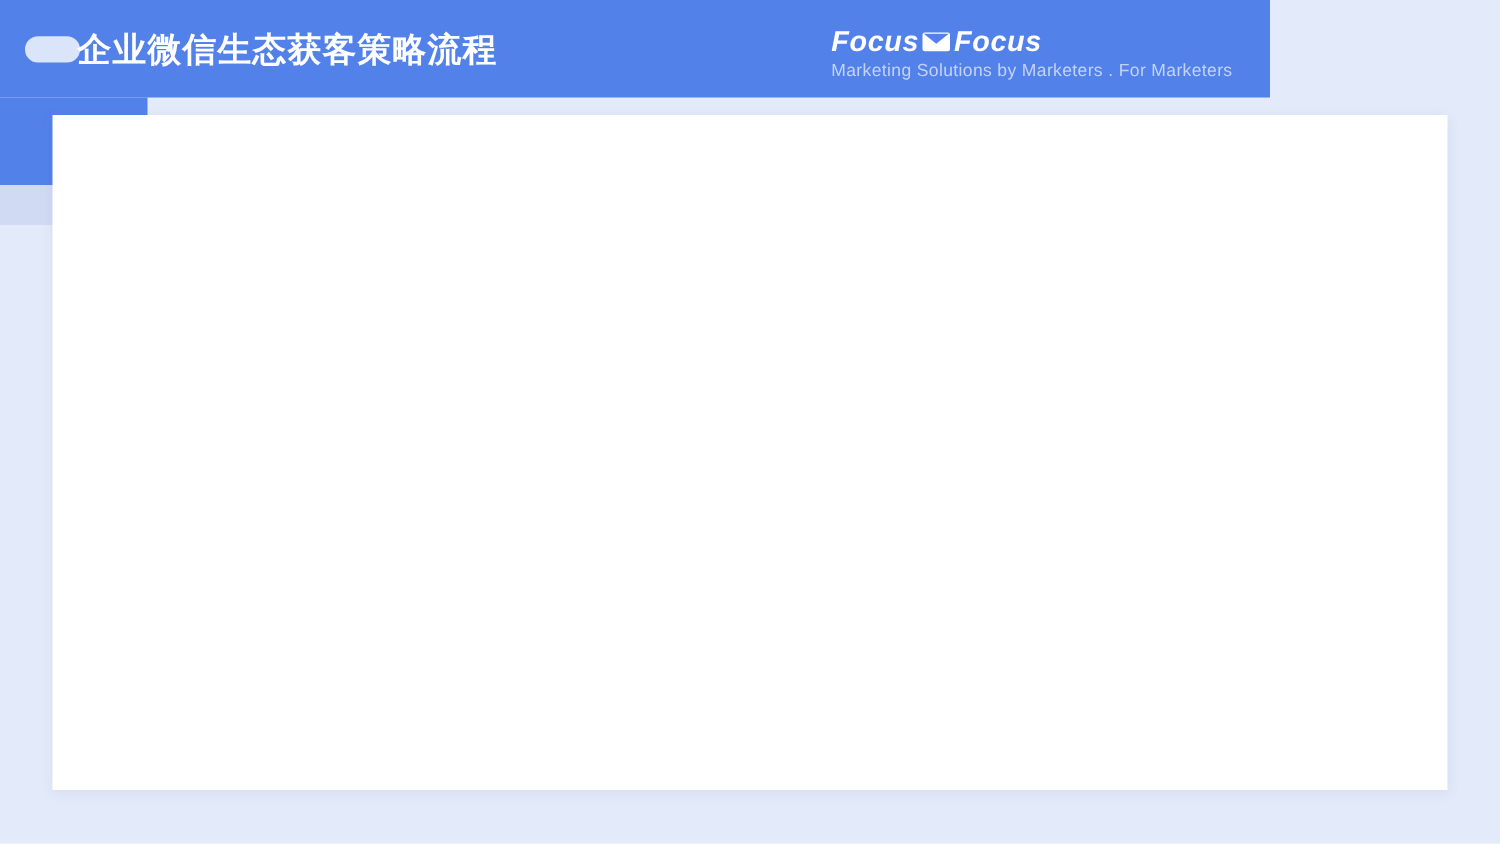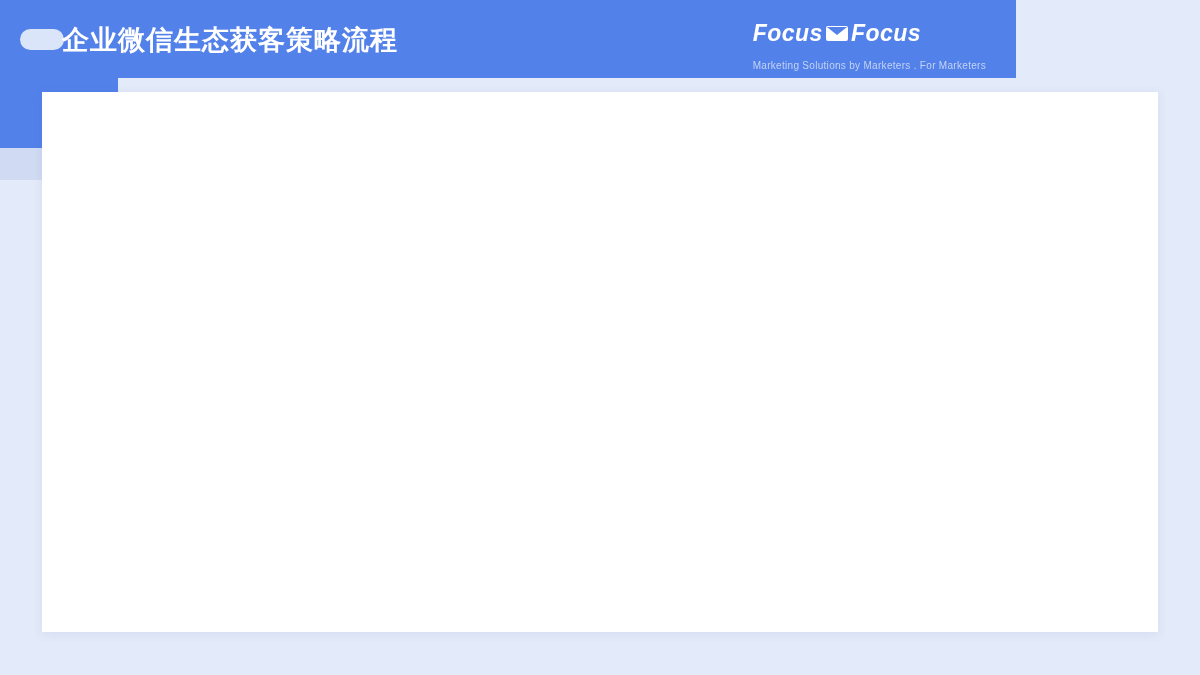--- a/index.html
+++ b/index.html
@@ -44,21 +44,21 @@
   .logo-env {
     display: inline-block; width: 22px; height: 15px; background: #ffffff;
     border-radius: 2px; position: relative; margin: 0 1px;
   }
   .logo-env::after {
     content: ""; position: absolute; left: 1px; top: 1px;
     width: 0; height: 0; border-left: 10px solid transparent;
     border-right: 10px solid transparent; border-top: 8px solid #5381ea;
   }
   .logo-tag {
-    font-size: 10px; color: #c3d3f5; margin-top: 15px; letter-spacing: .3px;
+    font-size: 14px; color: #c3d3f5; margin-top: 3px; letter-spacing: .3px;
   }
 
   
   .card {
     position: absolute; left: 42px; top: 92px; width: 1116px; height: 540px;
     background: #ffffff; z-index: 6;
     box-shadow: 0 2px 10px rgba(80,110,180,.10);
   }
 
   

